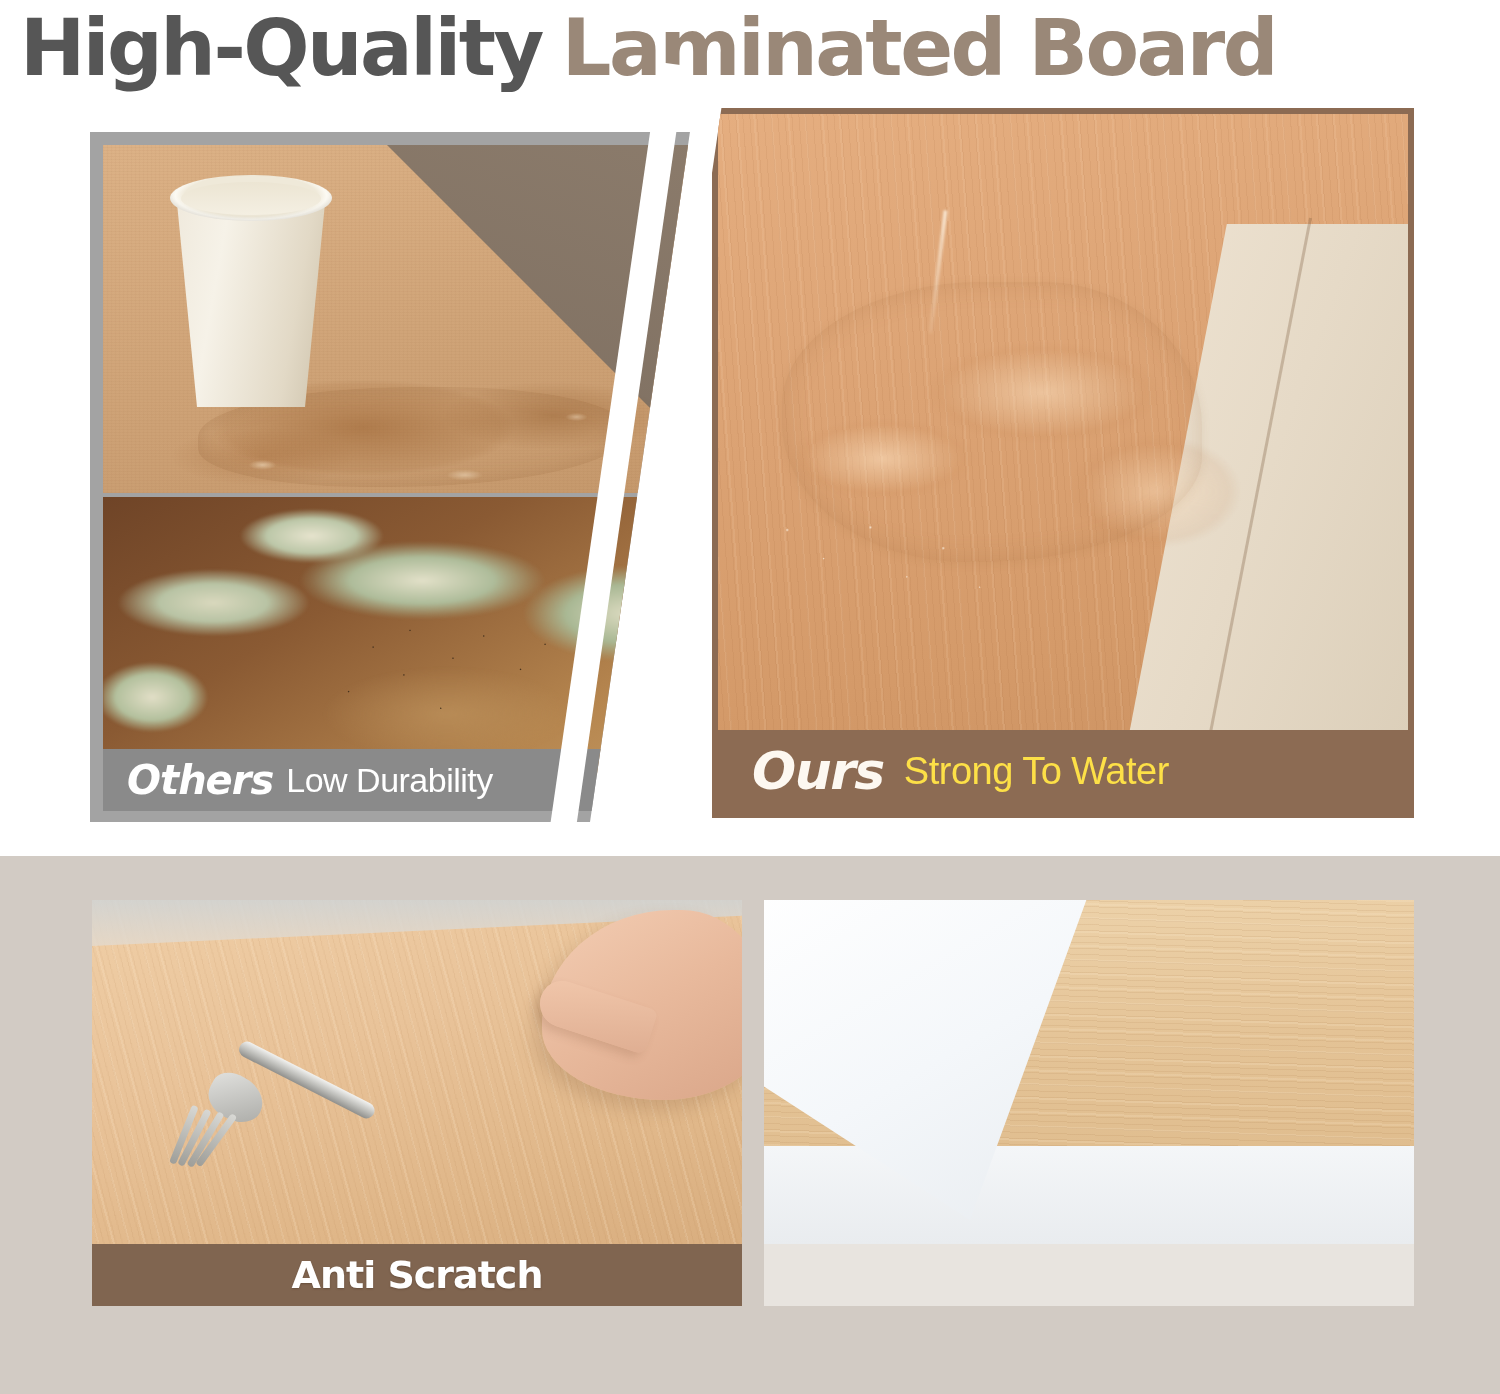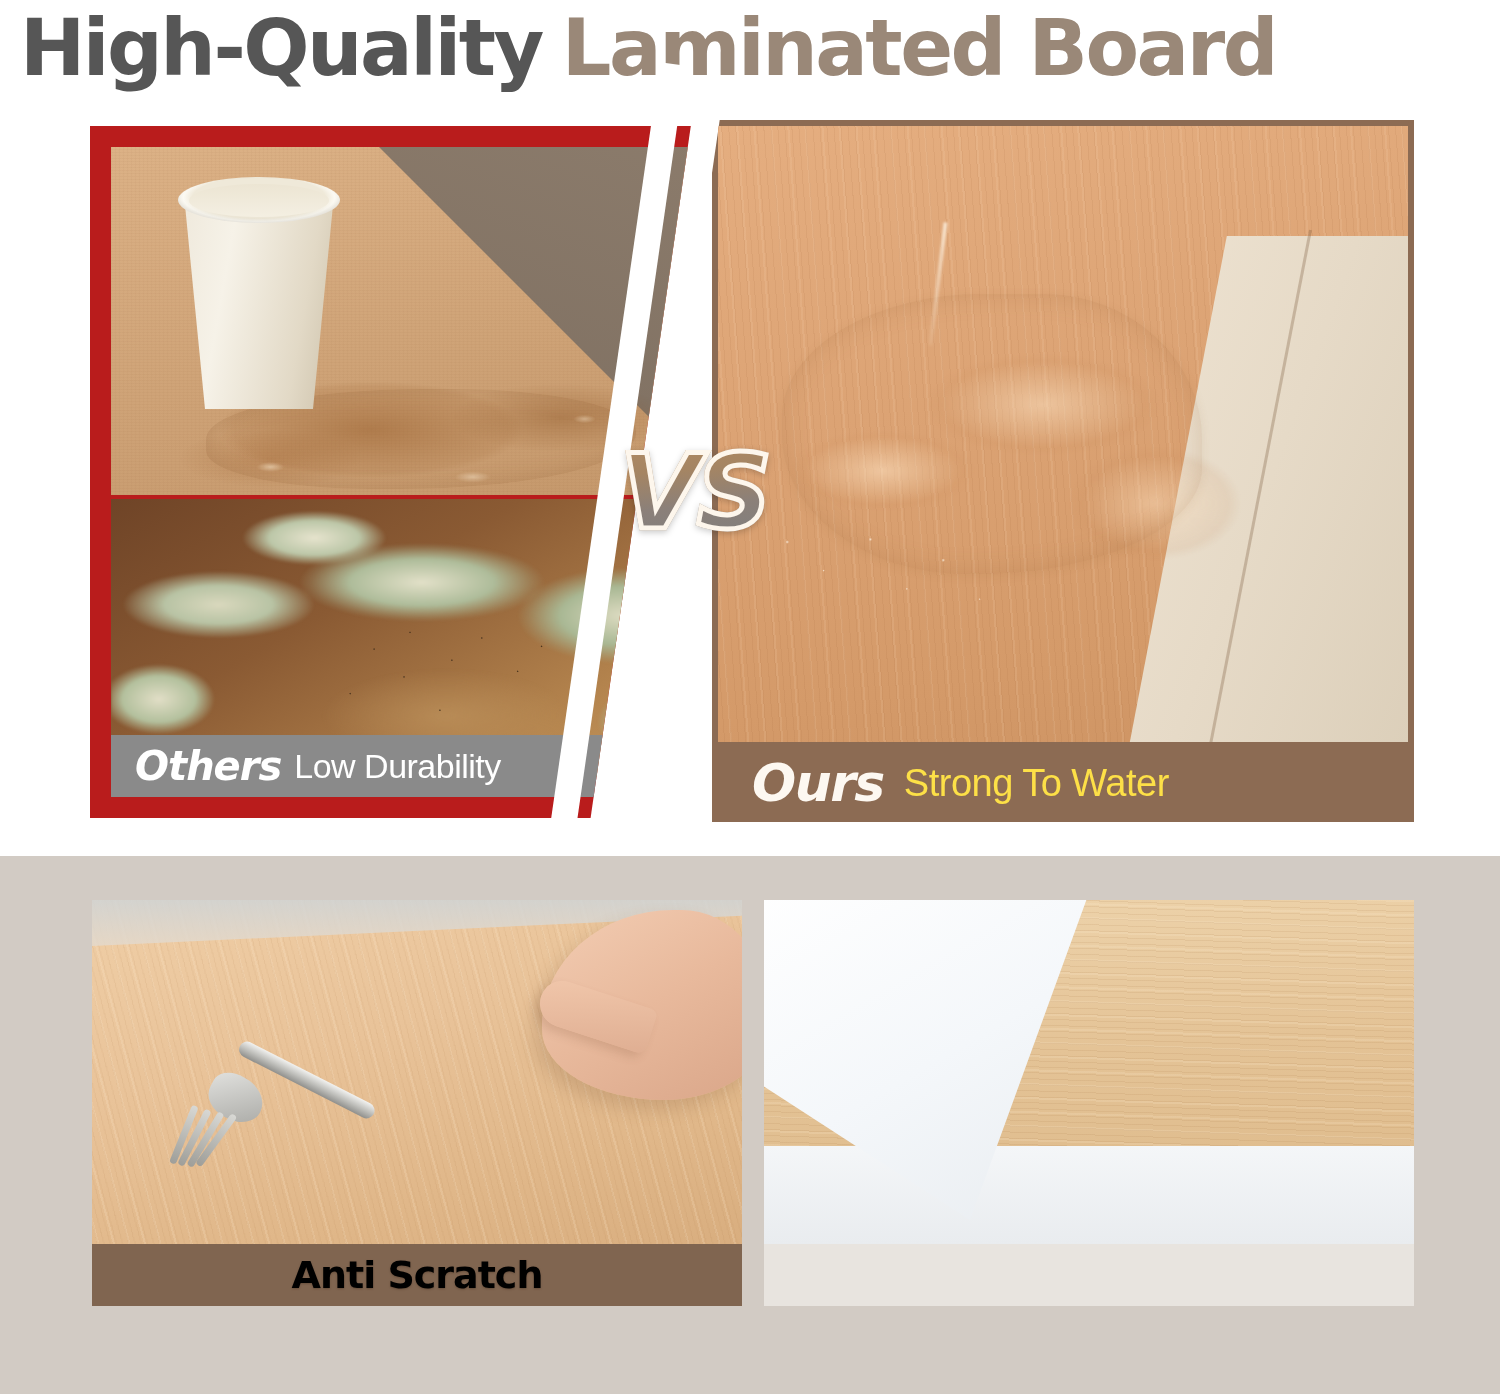--- a/index.html
+++ b/index.html
@@ -53,25 +53,25 @@
   
   .half-left {
     position: absolute;
     left: 0; top: 0;
     width: 760px;
     height: 718px;
     clip-path: polygon(0 0, 694px 0, 590px 718px, 0 718px);
   }
   .left-frame {
     position: absolute;
-    left: 90px; top: 22px;
+    left: 90px; top: 28px;
     width: 640px;
     height: 692px;
-    background: #b91c1c;
-    padding: 21px;
+    background: #a3a3a3;
+    padding: 13px;
   }
   .left-inner {
     position: relative;
     width: 100%;
     height: 100%;
     overflow: hidden;
   }
 
   
   .photo-cup {
@@ -211,21 +211,21 @@
   
   .half-right {
     position: absolute;
     left: 0; top: 0;
     width: 1500px;
     height: 718px;
     clip-path: polygon(722px 0, 1500px 0, 1500px 718px, 618px 718px);
   }
   .right-frame {
     position: absolute;
-    left: 712px; top: 16px;
+    left: 712px; top: 4px;
     width: 702px;
     height: 710px;
     background: #8c6b53;
     padding: 6px;
   }
   .right-inner {
     position: relative;
     width: 100%;
     height: 100%;
     overflow: hidden;
@@ -408,21 +408,21 @@
     position: absolute;
     left: 0; bottom: 0;
     width: 100%;
     height: 62px;
     background: #806550;
     display: flex;
     align-items: center;
     justify-content: center;
   }
   .feat-bar span {
-    color: #000000;
+    color: #ffffff;
     font-size: 38px;
     font-weight: bold;
     font-family: "DejaVu Sans", sans-serif;
     letter-spacing: -1px;
     line-height: 1;
     text-shadow: 0 1px 2px rgba(60,40,25,0.35);
   }
   .feat-bar.alt { background: #8a7565; }
 
   
@@ -649,23 +649,20 @@
             <span class="lbl-sub-u">Strong To Water</span>
           </div>
         </div>
       </div>
     </div>
 
     <div class="diag-gap">
         <i></i>
       </div>
 
-    <div class="vs">
-      <span>VS</span>
-    </div>
 
   </div>
 
   <div class="features">
     <div class="feat-row">
 
       <div class="feat">
         <div class="feat-photo">
           <div class="wood-light">
             <div class="wood-light-grain"></div>

